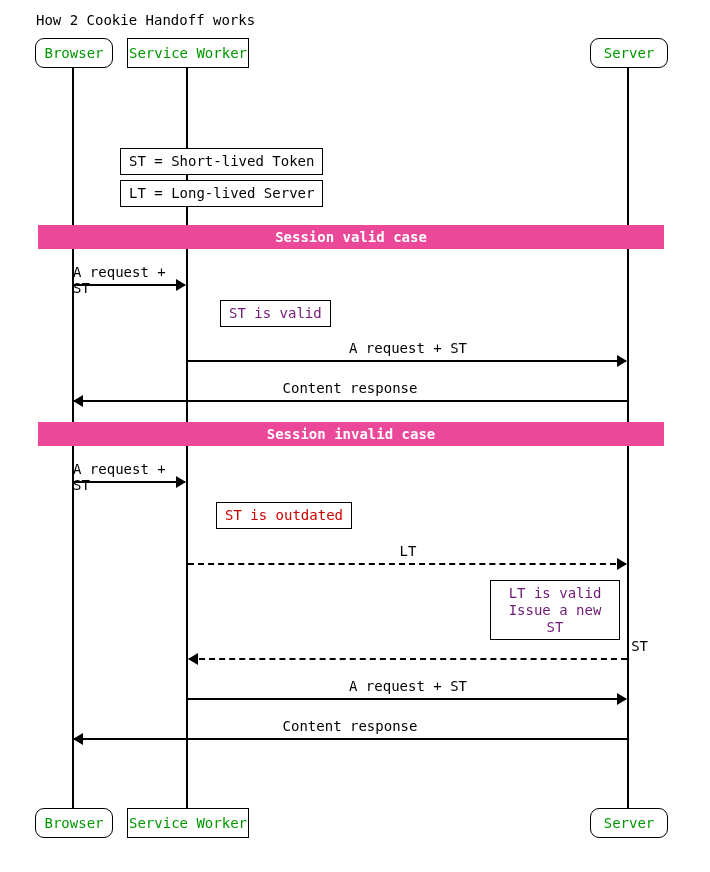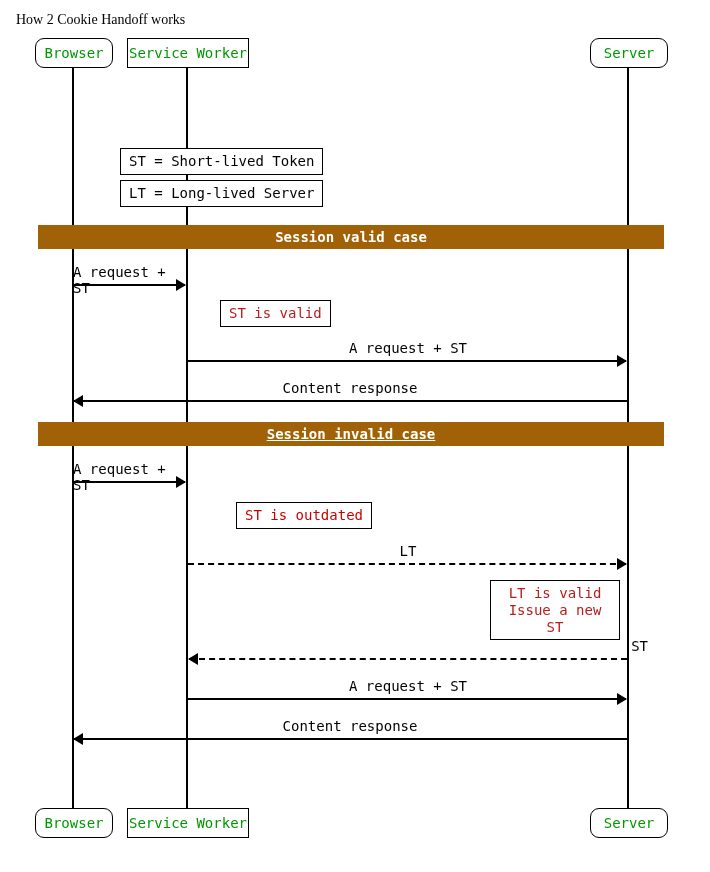--- a/index.html
+++ b/index.html
@@ -11,60 +11,59 @@
     background: white;
     color: black;
   }
   .container {
     position: relative;
     width: 710px;
     height: 872px;
   }
   .title {
     position: absolute;
-    left: 16px;
+    left: 36px;
     top: 12px;
-    font-family: Liberation Serif, serif;
   }
   .participant {
     position: absolute;
     width: 120px;
     height: 28px;
     border: 1.5px solid black;
     color: #009800;
     background: white;
     text-align: center;
     line-height: 28px;
   }
   .participant.narrow { width: 76px; border-radius: 9px; }
   .lifeline {
     position: absolute;
     width: 2px;
     background: black;
   }
   .divider {
     position: absolute;
     height: 24px;
-    background: #a16207;
+    background: #ec4899;
     color: white;
     font-weight: bold;
     text-align: center;
     line-height: 24px;
     left: 38px;
     width: 626px;
   }
   .note {
     position: absolute;
     border: 1px solid black;
     background: white;
     padding: 4px 8px;
     line-height: 1.2;
     text-align: center;
   }
-  .note.blue { color: #b91c1c; }
+  .note.blue { color: #701a75; }
   .note.red  { color: #cc0000; }
   .msg {
     position: absolute;
     text-align: center;
   }
   .arrow {
     position: absolute;
     height: 2px;
     background: black;
   }
@@ -118,28 +117,28 @@
   <div class="msg" style="left:188px; top:340px; width:440px;">A request + ST</div>
   <div class="arrow" style="left:188px; top:360px; width:438px;">
       <div class="head-r"></div>
     </div>
 
   <div class="msg" style="left:73px; top:380px; width:554px;">Content response</div>
   <div class="arrow" style="left:74px; top:400px; width:554px;">
       <div class="head-l"></div>
     </div>
 
-  <div class="divider" style="top:422px;text-decoration:underline;">Session invalid case</div>
+  <div class="divider" style="top:422px;">Session invalid case</div>
 
   <div class="msg" style="left:73px; top:461px; width:114px; text-align:left;">A request + ST</div>
   <div class="arrow" style="left:73px; top:481px; width:112px;">
       <div class="head-r"></div>
     </div>
 
-  <div class="note red" style="left:236px; top:502px;">ST is outdated</div>
+  <div class="note red" style="left:216px; top:502px;">ST is outdated</div>
 
   <div class="msg" style="left:188px; top:543px; width:440px;">LT</div>
   <div class="arrow dashed" style="left:188px; top:563px; width:438px;">
       <div class="head-r"></div>
     </div>
 
   <div class="note blue" style="left:490px; top:580px; width:112px;">
     <span>LT is valid</span><br>
     <span>Issue a new ST</span>
   </div>

